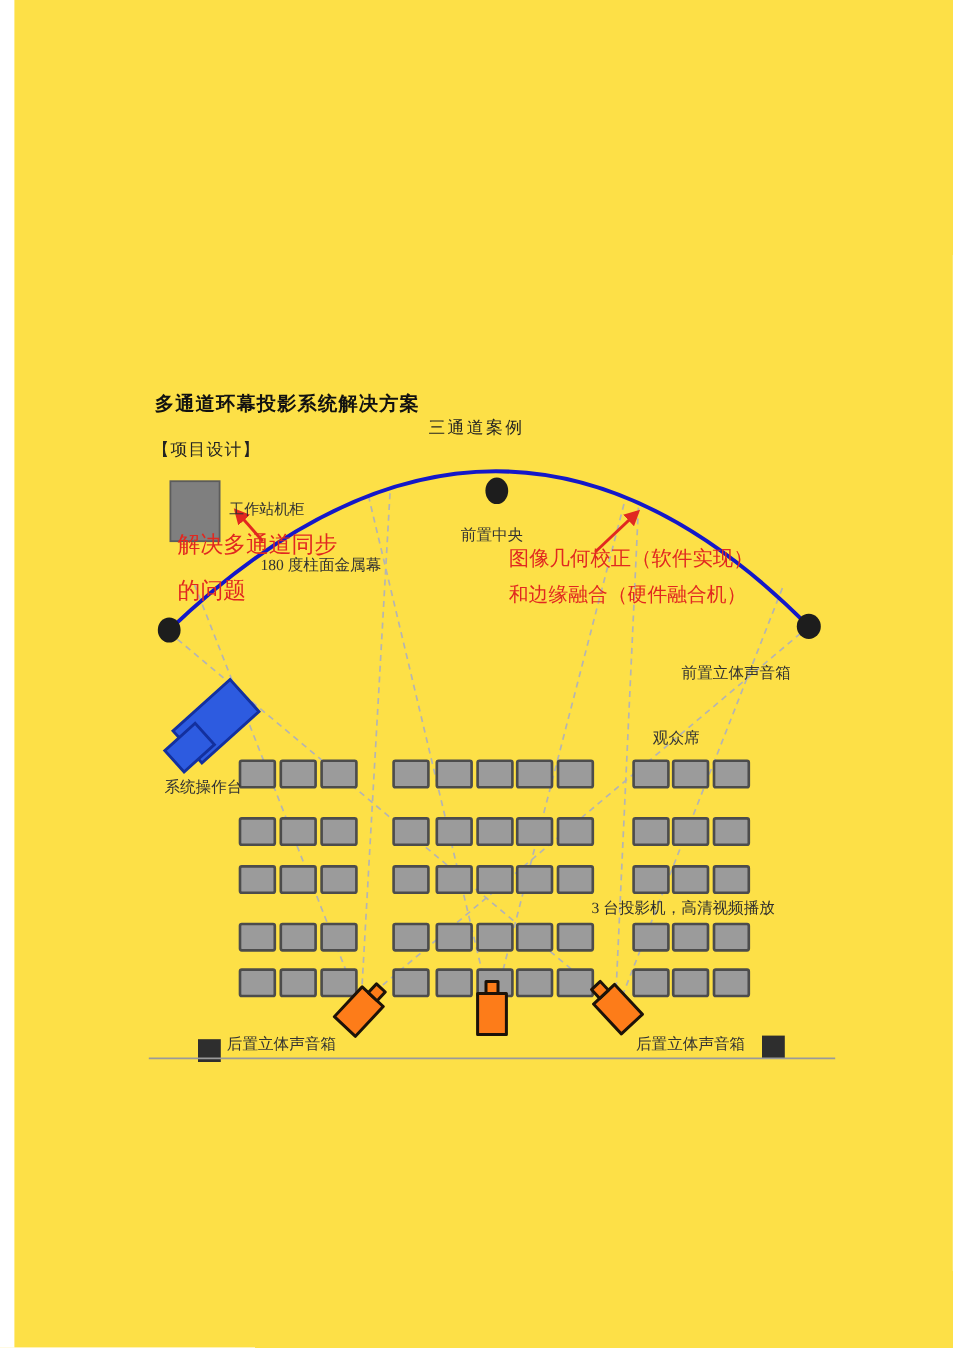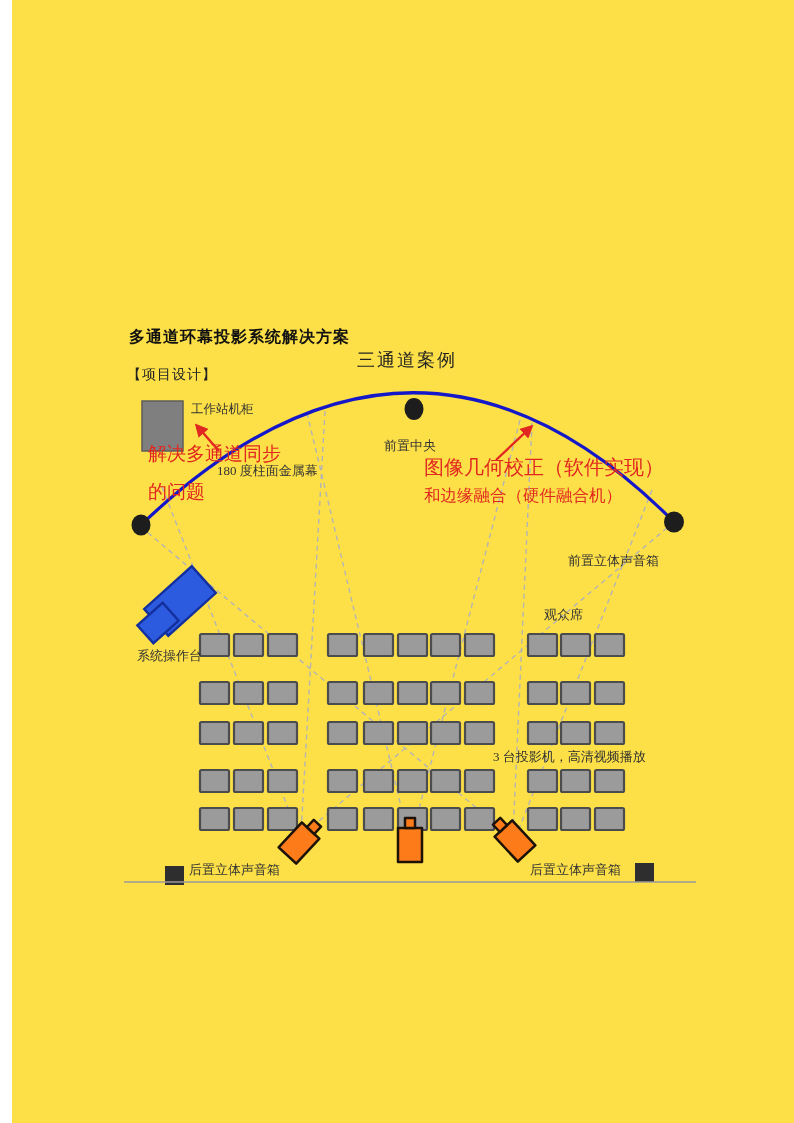--- a/index.html
+++ b/index.html
@@ -5,21 +5,21 @@
   html,body { margin:0; padding:0; background:#ffffff; }
   .page {
     position:relative; width:794px; height:1123px; background:#fde047;
     font-family:"Liberation Serif", serif; overflow:hidden;margin-left:12px;
   }
   .abs { position:absolute; white-space:nowrap; }
   .doc-title {
     left:117px; top:327px; font-size:16px; font-weight:bold; color:#111;
     letter-spacing:1px; font-family:"DejaVu Sans", sans-serif;
   }
-  .fig-caption { left:345px; top:348px; font-size:18px; color:#222; letter-spacing:2px;text-align:right; }
+  .fig-caption { left:345px; top:348px; font-size:14px; color:#222; letter-spacing:2px;text-align:right; }
   .section-heading { left:115px; top:366px; font-size:14px; color:#222; letter-spacing:1px;text-align:right; }
   .dlabel { color:#333; font-size:13px; }
   .red-note {
     color:#e12820; font-family:"DejaVu Sans", sans-serif; font-weight:500;
   }
   .body-text {
     position:absolute; left:118px; width:563px; font-size:15px; line-height:23.2px;
     color:#1a1a1a; text-align:justify; text-justify:inter-ideograph;
   }
   svg .seat { fill:#9b9b9b; stroke:#4c4c4c; stroke-width:2.2; }
@@ -142,30 +142,30 @@
     <rect class="spk" x="153" y="866" width="19" height="19"></rect>
     <rect class="spk" x="623" y="863" width="19" height="19"></rect>
 
     <line x1="112" y1="882" x2="684" y2="882" stroke="#9a9a9a" stroke-width="1.5"></line>
   </svg>
 
   <div class="abs doc-title">多通道环幕投影系统解决方案</div>
   <div class="abs fig-caption">三通道案例</div>
   <div class="abs section-heading">【项目设计】</div>
 
-  <div class="abs dlabel" style="left:179px;top:401px;font-size:12.5px;">工作站机柜</div>
+  <div class="abs dlabel" style="left:179px;top:416px;font-size:12.5px;">工作站机柜</div>
 
   <div class="abs red-note" style="left:136px;top:441px;font-size:19px;">解决多通道同步</div>
   <div class="abs red-note" style="left:136px;top:479px;font-size:19px;">的问题</div>
 
   <div class="abs dlabel" style="left:205px;top:462px;font-size:13px;">180 度柱面金属幕</div>
 
   <div class="abs dlabel" style="left:372px;top:437px;">前置中央</div>
 
-  <div class="abs red-note" style="left:412px;top:454px;font-size:20px;">图像几何校正（软件实现）</div>
+  <div class="abs red-note" style="left:412px;top:454px;font-size:17px;">图像几何校正（软件实现）</div>
   <div class="abs red-note" style="left:412px;top:485px;font-size:16.5px;text-align:center;">和边缘融合（硬件融合机）</div>
 
   <div class="abs dlabel" style="left:556px;top:552px;">前置立体声音箱</div>
 
   <div class="abs dlabel" style="left:532px;top:606px;">观众席</div>
 
   <div class="abs dlabel" style="left:125px;top:647px;">系统操作台</div>
 
   <div class="abs dlabel" style="left:481px;top:748px;font-size:13px;color:#2f2f2f;">3 台投影机，高清视频播放</div>
 

